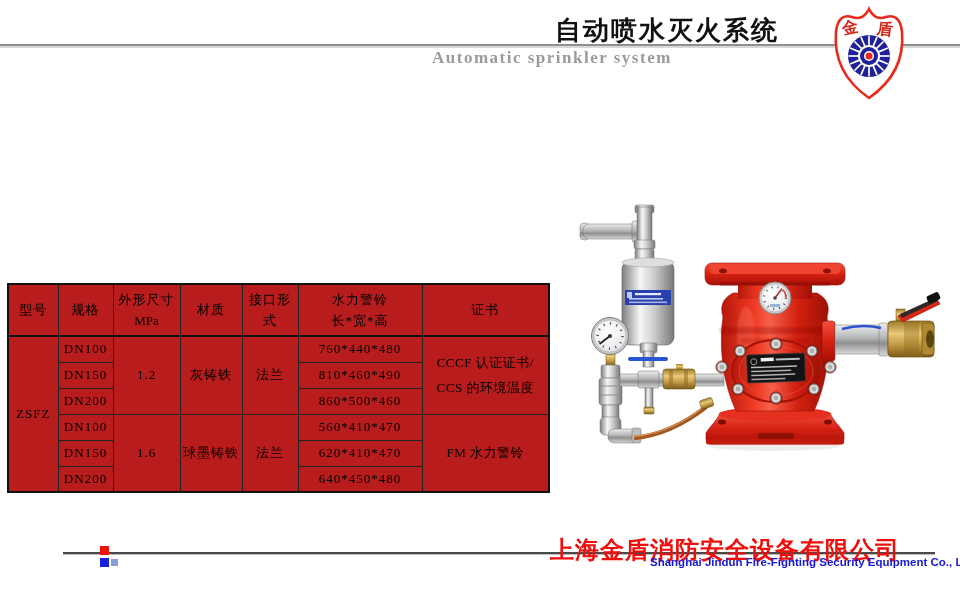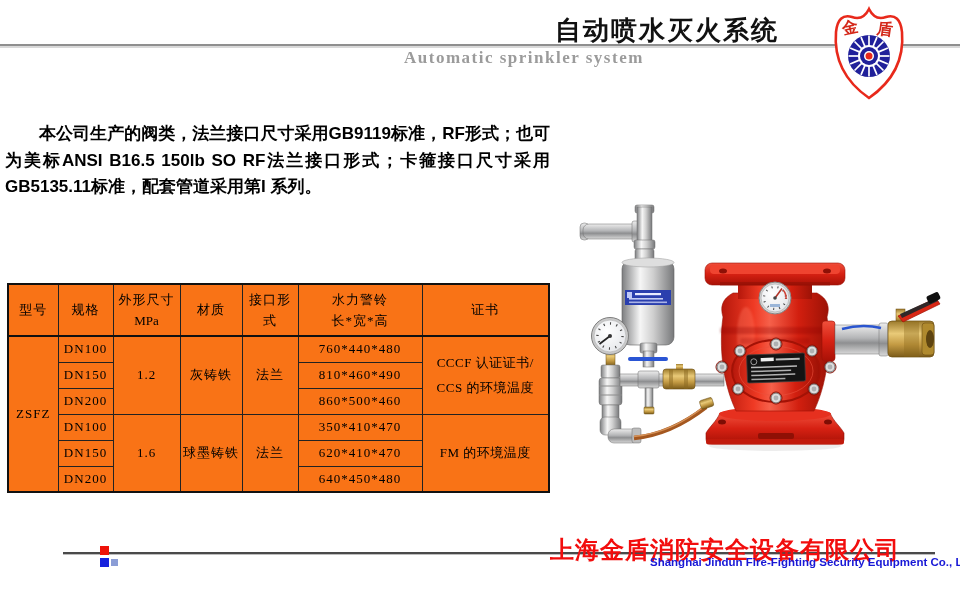--- a/index.html
+++ b/index.html
@@ -4,33 +4,33 @@
 <style>
   html,body{margin:0;padding:0;background:#fff;}
   .page{position:relative;width:960px;height:605px;background:#fff;overflow:hidden;
         font-family:"Liberation Sans","DejaVu Sans",sans-serif;}
 
   
   .title-cn{position:absolute;left:555px;top:13px;font-size:26px;font-weight:bold;
             color:#111;letter-spacing:2px;white-space:nowrap;}
   .rule-dark{position:absolute;left:0;top:44px;width:960px;height:2px;background:#8f8f8f;z-index:1;}
   .rule-light{position:absolute;left:0;top:46px;width:960px;height:2px;background:#d9d9d9;z-index:1;}
-  .title-en{position:absolute;left:404px;top:48px;font-family:"Liberation Serif","DejaVu Serif",serif;
+  .title-en{position:absolute;left:432px;top:48px;font-family:"Liberation Serif","DejaVu Serif",serif;
             font-weight:bold;font-size:17px;color:#9b9b9b;letter-spacing:1.5px;white-space:nowrap;}
   .logo{position:absolute;left:830px;top:6px;width:78px;height:94px;z-index:2;}
 
   
   .intro{position:absolute;left:5px;top:121px;width:545px;font-size:17px;line-height:26.5px;
          color:#000;font-weight:bold;text-align:justify;}
   .intro p{margin:0;text-indent:2em;}
 
   
   .spec-table{position:absolute;left:7px;top:283px;width:541px;border-collapse:collapse;
               table-layout:fixed;font-family:"Liberation Serif","DejaVu Serif",serif;
-              font-size:13px;color:#000;border:2px solid #111;background:#f97316;}
+              font-size:13px;color:#000;border:2px solid #111;background:#b91c1c;}
   .spec-table th,.spec-table td{border:1px solid #222;text-align:center;vertical-align:middle;
               padding:0;font-weight:normal;letter-spacing:1px;overflow:hidden;}
   .spec-table thead tr{height:52px;}
   .spec-table thead th{border-bottom:2px solid #111;}
   .spec-table tbody tr{height:26px;}
   .hdr2 div{line-height:21px;}
   .num{letter-spacing:0;}
   .cert-cell div{line-height:25px;letter-spacing:0.5px;}
 
   
@@ -84,21 +84,20 @@
         <circle cx="39" cy="50" r="9" fill="#20209a"></circle>
         <circle cx="39" cy="50" r="5" fill="#ffffff"></circle>
         <circle cx="39" cy="50" r="3.5" fill="#e8291b"></circle>
       </g>
       <text x="12" y="27" transform="rotate(-12 18 22)" font-size="16" font-weight="bold" fill="#d4281a">金</text>
       <text x="47" y="28" transform="rotate(8 52 22)" font-size="16" font-weight="bold" fill="#d4281a">盾</text>
     </svg>
   </div>
 
   <div class="intro">
-    <p>本公司生产的阀类，法兰接口尺寸采用GB9119标准，RF形式；也可为美标ANSI B16.5 150lb SO RF法兰接口形式；卡箍接口尺寸采用GB5135.11标准，配套管道采用第I 系列。</p>
   </div>
 
   <table class="spec-table">
     <colgroup>
       <col style="width:50px">
         <col style="width:55px">
         <col style="width:67px">
         <col style="width:62px">
       <col style="width:56px">
         <col style="width:124px">
@@ -143,23 +142,23 @@
       </tr>
       <tr>
         <td class="num">DN200</td>
         <td class="num">860*500*460</td>
       </tr>
       <tr>
         <td class="num">DN100</td>
         <td rowspan="3" class="num">1.6</td>
         <td rowspan="3">球墨铸铁</td>
         <td rowspan="3">法兰</td>
-        <td class="num">350*410*470</td>
+        <td class="num">560*410*470</td>
         <td rowspan="3" class="cert-cell">
-          <div>FM 的环境温度</div>
+          <div>FM 水力警铃</div>
           <div></div>
         </td>
       </tr>
       <tr>
         <td class="num">DN150</td>
         <td class="num">620*410*470</td>
       </tr>
       <tr>
         <td class="num">DN200</td>
         <td class="num">640*450*480</td>

